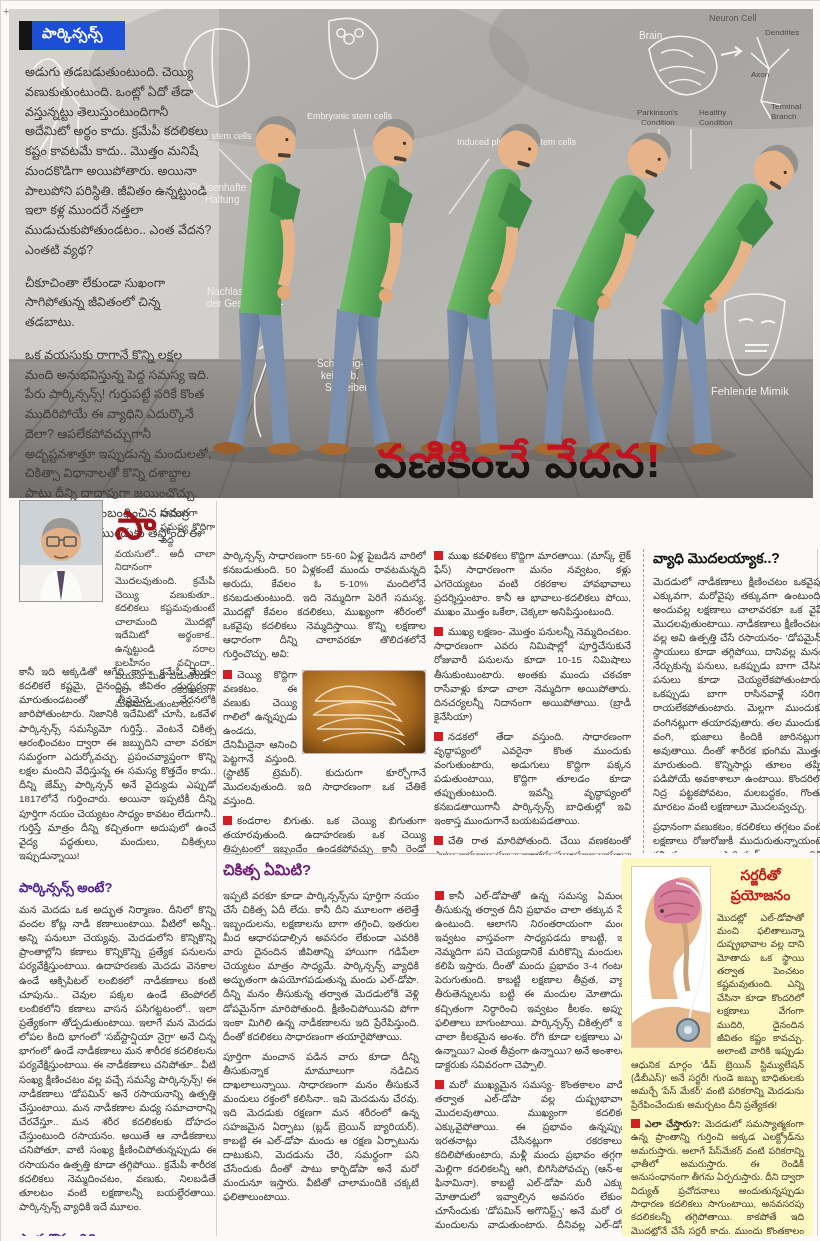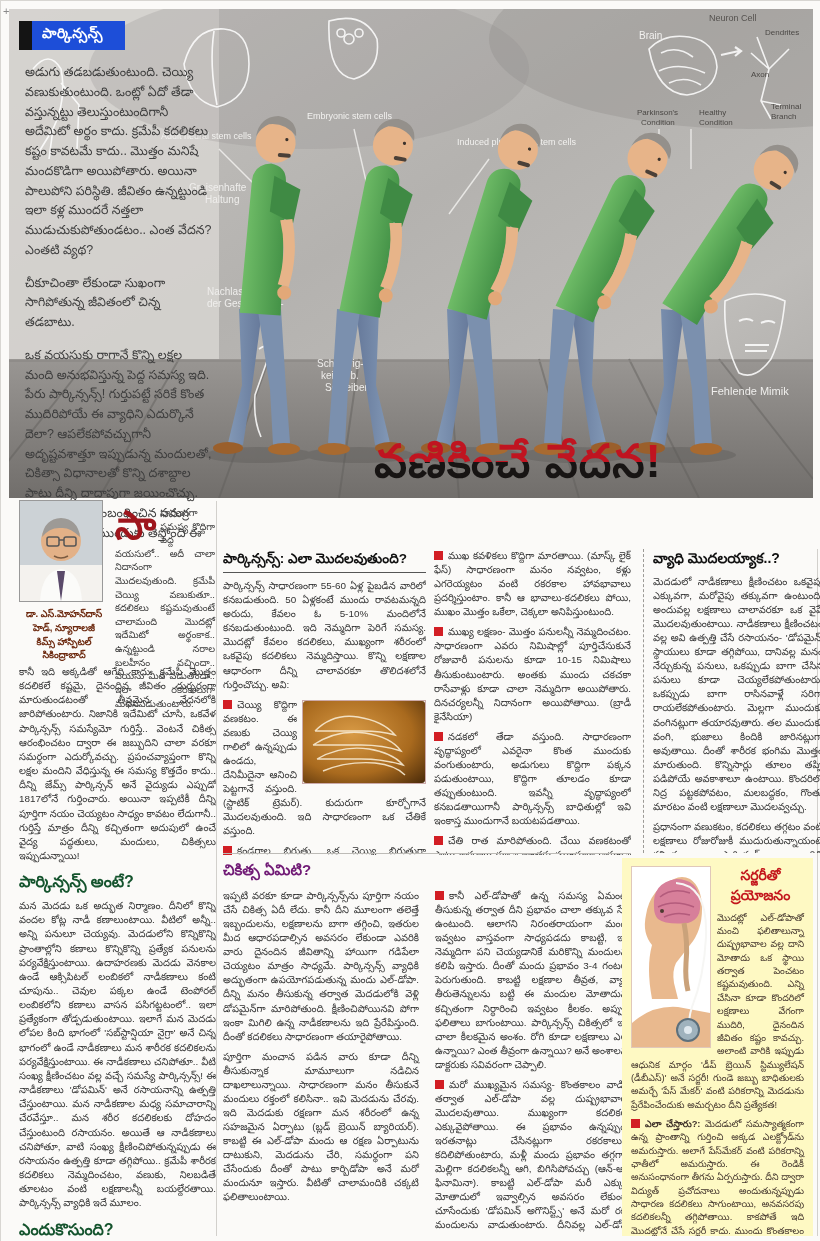--- a/index.html
+++ b/index.html
@@ -22,21 +22,21 @@
   }
   
   .author{position:absolute;left:18px;top:499px;width:90px;text-align:center;}
   .author svg{border:1px solid #999;background:#dfe3e6;display:block;}
   .author .cap{margin-top:5px;color:#6d2a10;font-weight:bold;font-size:9.5px;line-height:1.45;}
   .lede{position:absolute;left:114px;top:505px;width:100px;font-size:9.6px;line-height:1.42;color:#3a3a3a;text-align:justify;}
   .dropcap{float:left;font-size:40px;line-height:.85;font-weight:bold;color:#9e151c;margin:2px 4px 0 0;}
   .leftflow{position:absolute;left:18px;top:664px;width:197px;height:571px;overflow:hidden;
             font-size:9.9px;line-height:1.43;color:#333;text-align:justify;}
   .leftflow p{margin:0 0 7px 0;}
-  h2.sec{font-size:16px;color:#14532d;margin:8px 0 5px 0;}
+  h2.sec{font-size:13px;color:#4c1d95;margin:16px 0 5px 0;}
   
   .rule-v{position:absolute;left:215px;top:500px;height:735px;border-left:1px solid #d2d0cc;}
   .rule-v2{position:absolute;left:816px;top:548px;height:687px;border-left:1px solid #d2d0cc;}
   .col{position:absolute;top:548px;font-size:9.9px;line-height:1.42;color:#333;text-align:justify;overflow:hidden;}
   .col p{margin:0 0 6px 0;}
   #col1{left:222px;width:203px;height:306px;}
   #col2{left:433px;width:197px;height:306px;}
   #col3{left:642px;width:170px;height:304px;border-left:1px dashed #9c9a96;padding-left:9px;}
   h3.colhead{font-size:13.5px;color:#101010;margin:0 0 6px 0;border-bottom:1px solid #555;padding-bottom:4px;}
   h3.colhead2{font-size:14px;color:#101010;margin:0 0 6px 0;}
@@ -234,43 +234,36 @@
       <rect y="64" width="82" height="36" fill="#f4f2ee"></rect>
       <path d="M20,100 Q22,70 41,68 Q60,70 62,100 Z" fill="#fbfbf9"></path>
       <path d="M37,70 L41,100 L45,70 Z" fill="#5a4a6a"></path>
       <circle cx="41" cy="40" r="20" fill="#e3b187"></circle>
       <path d="M22,36 Q24,18 41,17 Q58,18 60,36 Q50,26 41,27 Q30,26 22,36 Z" fill="#9d9a96"></path>
       <rect x="27" y="36" width="12" height="9" rx="2" fill="none" stroke="#555" stroke-width="1.5"></rect>
       <rect x="44" y="36" width="12" height="9" rx="2" fill="none" stroke="#555" stroke-width="1.5"></rect>
       <line x1="39" y1="39" x2="44" y2="39" stroke="#555" stroke-width="1.5"></line>
       <path d="M34,55 Q41,59 48,55" stroke="#7a5a40" stroke-width="1.5" fill="none"></path>
     </svg>
-    <div class="cap">
-      <div>డా. ఎస్.మోహన్‌దాస్</div>
-      <div>హెడ్, న్యూరాలజీ</div>
-      <div>కిమ్స్ హాస్పిటల్</div>
-      <div>సికింద్రాబాద్</div>
-    </div>
   </div>
   <div class="lede">
     <span class="dropcap">సా</span><span>ధారణంగా సమస్య కొద్దిగా పెద్ద వయసులో.. అదీ చాలా నిదానంగా మొదలవుతుంది. క్రమేపీ చెయ్యి వణుకుతూ.. కదలికలు కష్టమవుతుంటే చాలామంది మొదట్లో ఇదేమిటో అర్థంకాక.. ఉన్నట్టుండి నరాల బలహీనం వచ్చిందా.. వయసు మీద పడుతోందా.. ఇలా రకరకాలుగా మథనపడుతుంటారు.</span>
   </div>
   <div class="leftflow">
     <p>కానీ ఇది అక్కడితో ఆగేది కాదు. క్రమేపీ మొత్తం కదలికలే కష్టమై, దైనందిన జీవితం దుర్భరంగా మారుతుండటంతో తీవ్రమైన వేదనలోకి జారిపోతుంటారు. నిజానికి ఇదేమిటో చూసి, ఒకవేళ పార్కిన్సన్స్ సమస్యేమో గుర్తిస్తే.. వెంటనే చికిత్స ఆరంభించటం ద్వారా ఈ జబ్బుదిని చాలా వరకూ సమర్థంగా ఎదుర్కోవచ్చు. ప్రపంచవ్యాప్తంగా కొన్ని లక్షల మందిని వేధిస్తున్న ఈ సమస్య కొత్తదేం కాదు.. దీన్ని జేమ్స్ పార్కిన్సన్ అనే వైద్యుడు ఎప్పుడో 1817లోనే గుర్తించారు. అయినా ఇప్పటికీ దీన్ని పూర్తిగా నయం చెయ్యటం సాధ్యం కావటం లేదుగానీ.. గుర్తిస్తే మాత్రం దీన్ని కచ్చితంగా అదుపులో ఉంచే వైద్య పద్ధతులు, మందులు, చికిత్సలు ఇప్పుడున్నాయి!</p>
     <h2 class="sec">పార్కిన్సన్స్ అంటే?</h2>
     <p>మన మెదడు ఒక అద్భుత నిర్మాణం. దీనిలో కొన్ని వందల కోట్ల నాడీ కణాలుంటాయి. వీటిలో అన్నీ.. అన్ని పనులూ చెయ్యవు. మెదడులోని కొన్నికొన్ని ప్రాంతాల్లోని కణాలు కొన్నికొన్ని ప్రత్యేక పనులను పర్యవేక్షిస్తుంటాయి. ఉదాహరణకు మెదడు వెనకాల ఉండే ఆక్సిపిటల్ లంబికలో నాడీకణాలు కంటి చూపును.. చెవుల పక్కల ఉండే టెంపోరల్ లంబికలోని కణాలు వాసన పసిగట్టటంలో.. ఇలా ప్రత్యేకంగా తోడ్పడుతుంటాయి. ఇలాగే మన మెదడు లోపల కింది భాగంలో 'సబ్‌స్టాన్షియా నైగ్రా' అనే చిన్న భాగంలో ఉండే నాడీకణాలు మన శారీరక కదలికలను పర్యవేక్షిస్తుంటాయి. ఈ నాడీకణాలు చనిపోతూ.. వీటి సంఖ్య క్షీణించటం వల్ల వచ్చే సమస్యే పార్కిన్సన్స్! ఈ నాడీకణాలు 'డోపమిన్' అనే రసాయనాన్ని ఉత్పత్తి చేస్తుంటాయి. మన నాడీకణాల మధ్య సమాచారాన్ని చేరవేస్తూ.. మన శరీర కదలికలకు దోహదం చేస్తుంటుంది రసాయనం. అయితే ఆ నాడీకణాలు చనిపోతూ, వాటి సంఖ్య క్షీణించిపోతున్నప్పుడు ఈ రసాయనం ఉత్పత్తి కూడా తగ్గిపోయి.. క్రమేపీ శారీరక కదలికలు నెమ్మదించటం, వణుకు, నిలబడితే తూలటం వంటి లక్షణాలన్నీ బయల్దేరతాయి. పార్కిన్సన్స్ వ్యాధికి ఇదే మూలం.</p>
     <h2 class="sec">ఎందుకొస్తుంది?</h2>
 
   </div>
 
   <div class="rule-v"></div>
   <div class="rule-v2"></div>
 
   <div class="col" id="col1">
-    <h3 class="colhead">పార్కిన్సన్స్: ఎలా మొదలవుతుంది?</h3>
     <p>పార్కిన్సన్స్ సాధారణంగా 55-60 ఏళ్ల పైబడిన వారిలో కనబడుతుంది. 50 ఏళ్లకంటే ముందు రావటమన్నది అరుదు, కేవలం ఓ 5-10% మందిలోనే కనబడుతుంటుంది. ఇది నెమ్మదిగా పెరిగే సమస్య. మొదట్లో కేవలం కదలికలు, ముఖ్యంగా శరీరంలో ఒకవైపు కదలికలు నెమ్మదిస్తాయి. కొన్ని లక్షణాల ఆధారంగా దీన్ని చాలావరకూ తొలిదశలోనే గుర్తించొచ్చు. అవి:</p>
     <svg class="hands" viewBox="0 0 122 82" width="122" height="82">
       <defs>
           <radialGradient id="gHand" cx="0.4" cy="0.4" r="0.9">
         <stop offset="0" stop-color="#d89a45"></stop>
             <stop offset=".55" stop-color="#a96a1e"></stop>
             <stop offset="1" stop-color="#3a2006"></stop>
       </radialGradient>
         </defs>
       <rect width="122" height="82" rx="3" fill="url(#gHand)"></rect>

